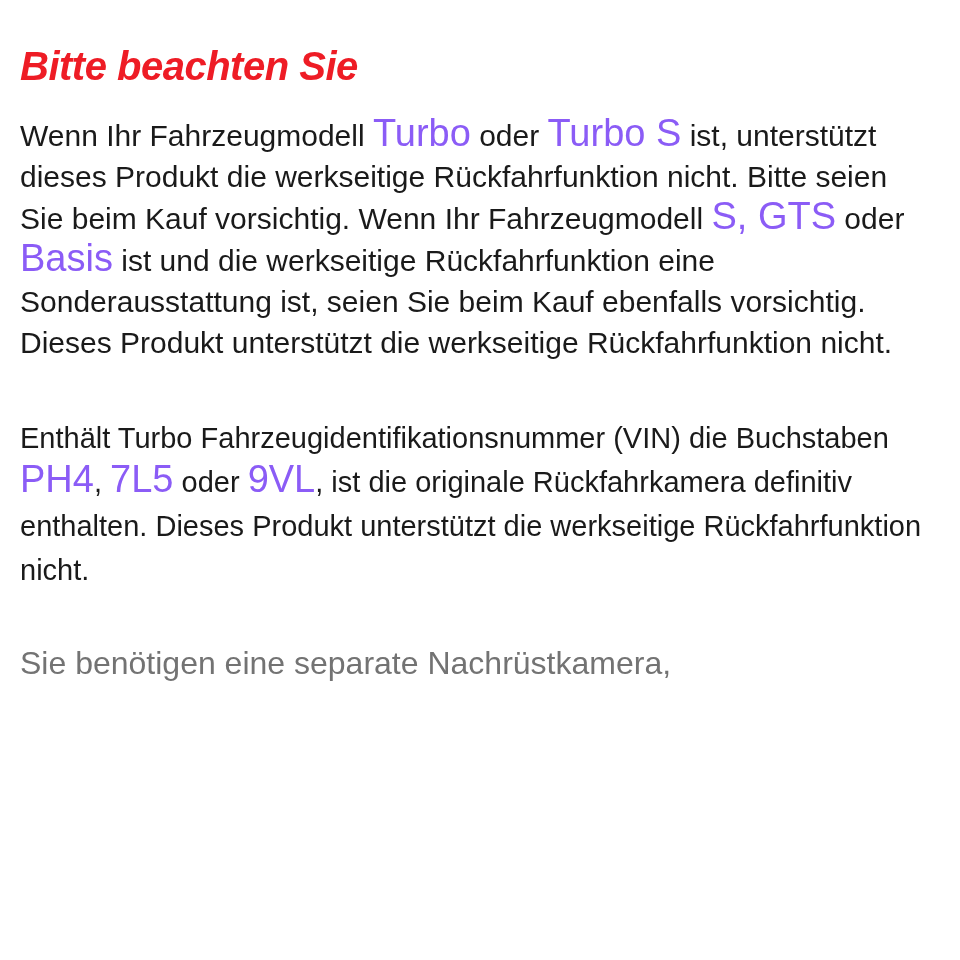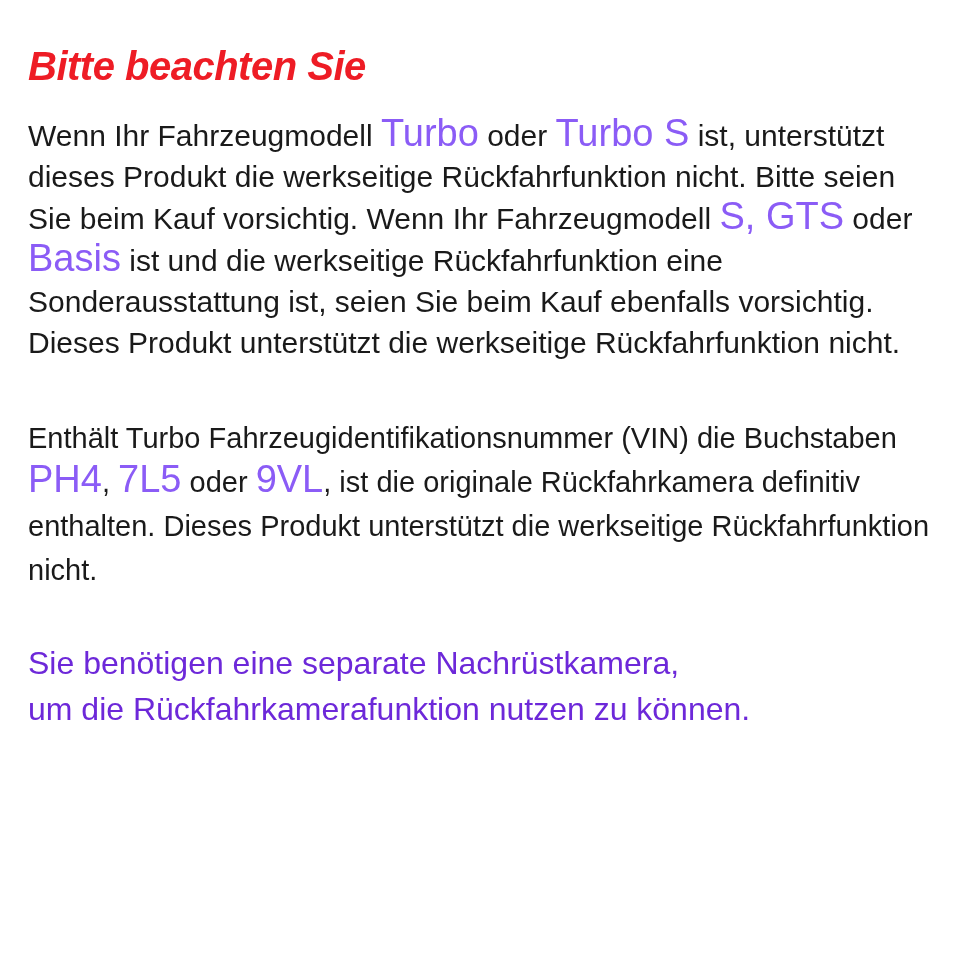--- a/index.html
+++ b/index.html
@@ -12,21 +12,21 @@
     background: #ffffff;
     font-family: "Liberation Sans", sans-serif;
     color: #1a1a1a;
     overflow: hidden;
   }
   .page {
     position: relative;
     width: 960px;
     height: 960px;
     box-sizing: border-box;
-    padding: 44px 30px 0 28px;
+    padding: 44px 30px 0 20px;
   }
   .heading {
     font-size: 40px;
     font-weight: bold;
     font-style: italic;
     color: #ee1c25;
     letter-spacing: -0.5px;
     margin: 0 0 26px 0;
     line-height: 1.1;
   }
@@ -49,21 +49,21 @@
   }
   .big {
     font-size: 38px;
     line-height: 1;
   }
   .mid {
     font-size: 38px;
     line-height: 1;
   }
   .closing {
-    color: #6d28d9;
+    color: #737373;
     font-size: 32px;
     line-height: 1.45;
   }
 </style>
 </head>
 <body>
 
 <div class="page">
 
   <h1 class="heading">Bitte beachten Sie</h1>
@@ -71,16 +71,15 @@
   <p class="block para-1">
     <span>Wenn Ihr Fahrzeugmodell </span><span class="red big">Turbo</span><span> oder </span><span class="red big">Turbo S</span><span> ist, unterstützt dieses Produkt die werkseitige Rückfahrfunktion nicht. Bitte seien Sie beim Kauf vorsichtig. Wenn Ihr Fahrzeugmodell </span><span class="red mid">S, GTS</span><span> oder </span><span class="red big">Basis</span><span> ist und die werkseitige Rückfahrfunktion eine Sonderausstattung ist, seien Sie beim Kauf ebenfalls vorsichtig. Dieses Produkt unterstützt die werkseitige Rückfahrfunktion nicht.</span>
   </p>
 
   <p class="block para-2">
     <span>Enthält Turbo Fahrzeugidentifikationsnummer (VIN) die Buchstaben </span><span class="red mid">PH4</span><span>, </span><span class="red mid">7L5</span><span> oder </span><span class="red mid">9VL</span><span>, ist die originale Rückfahrkamera definitiv enthalten. Dieses Produkt unterstützt die werkseitige Rückfahrfunktion nicht.</span>
   </p>
 
   <p class="block closing">
     <span>Sie benötigen eine separate Nachrüstkamera,</span><br>
-    <span>um die Rückfahrkamerafunktion nutzen zu können.</span>
   </p>
 
 </div>
 
 </body></html>

